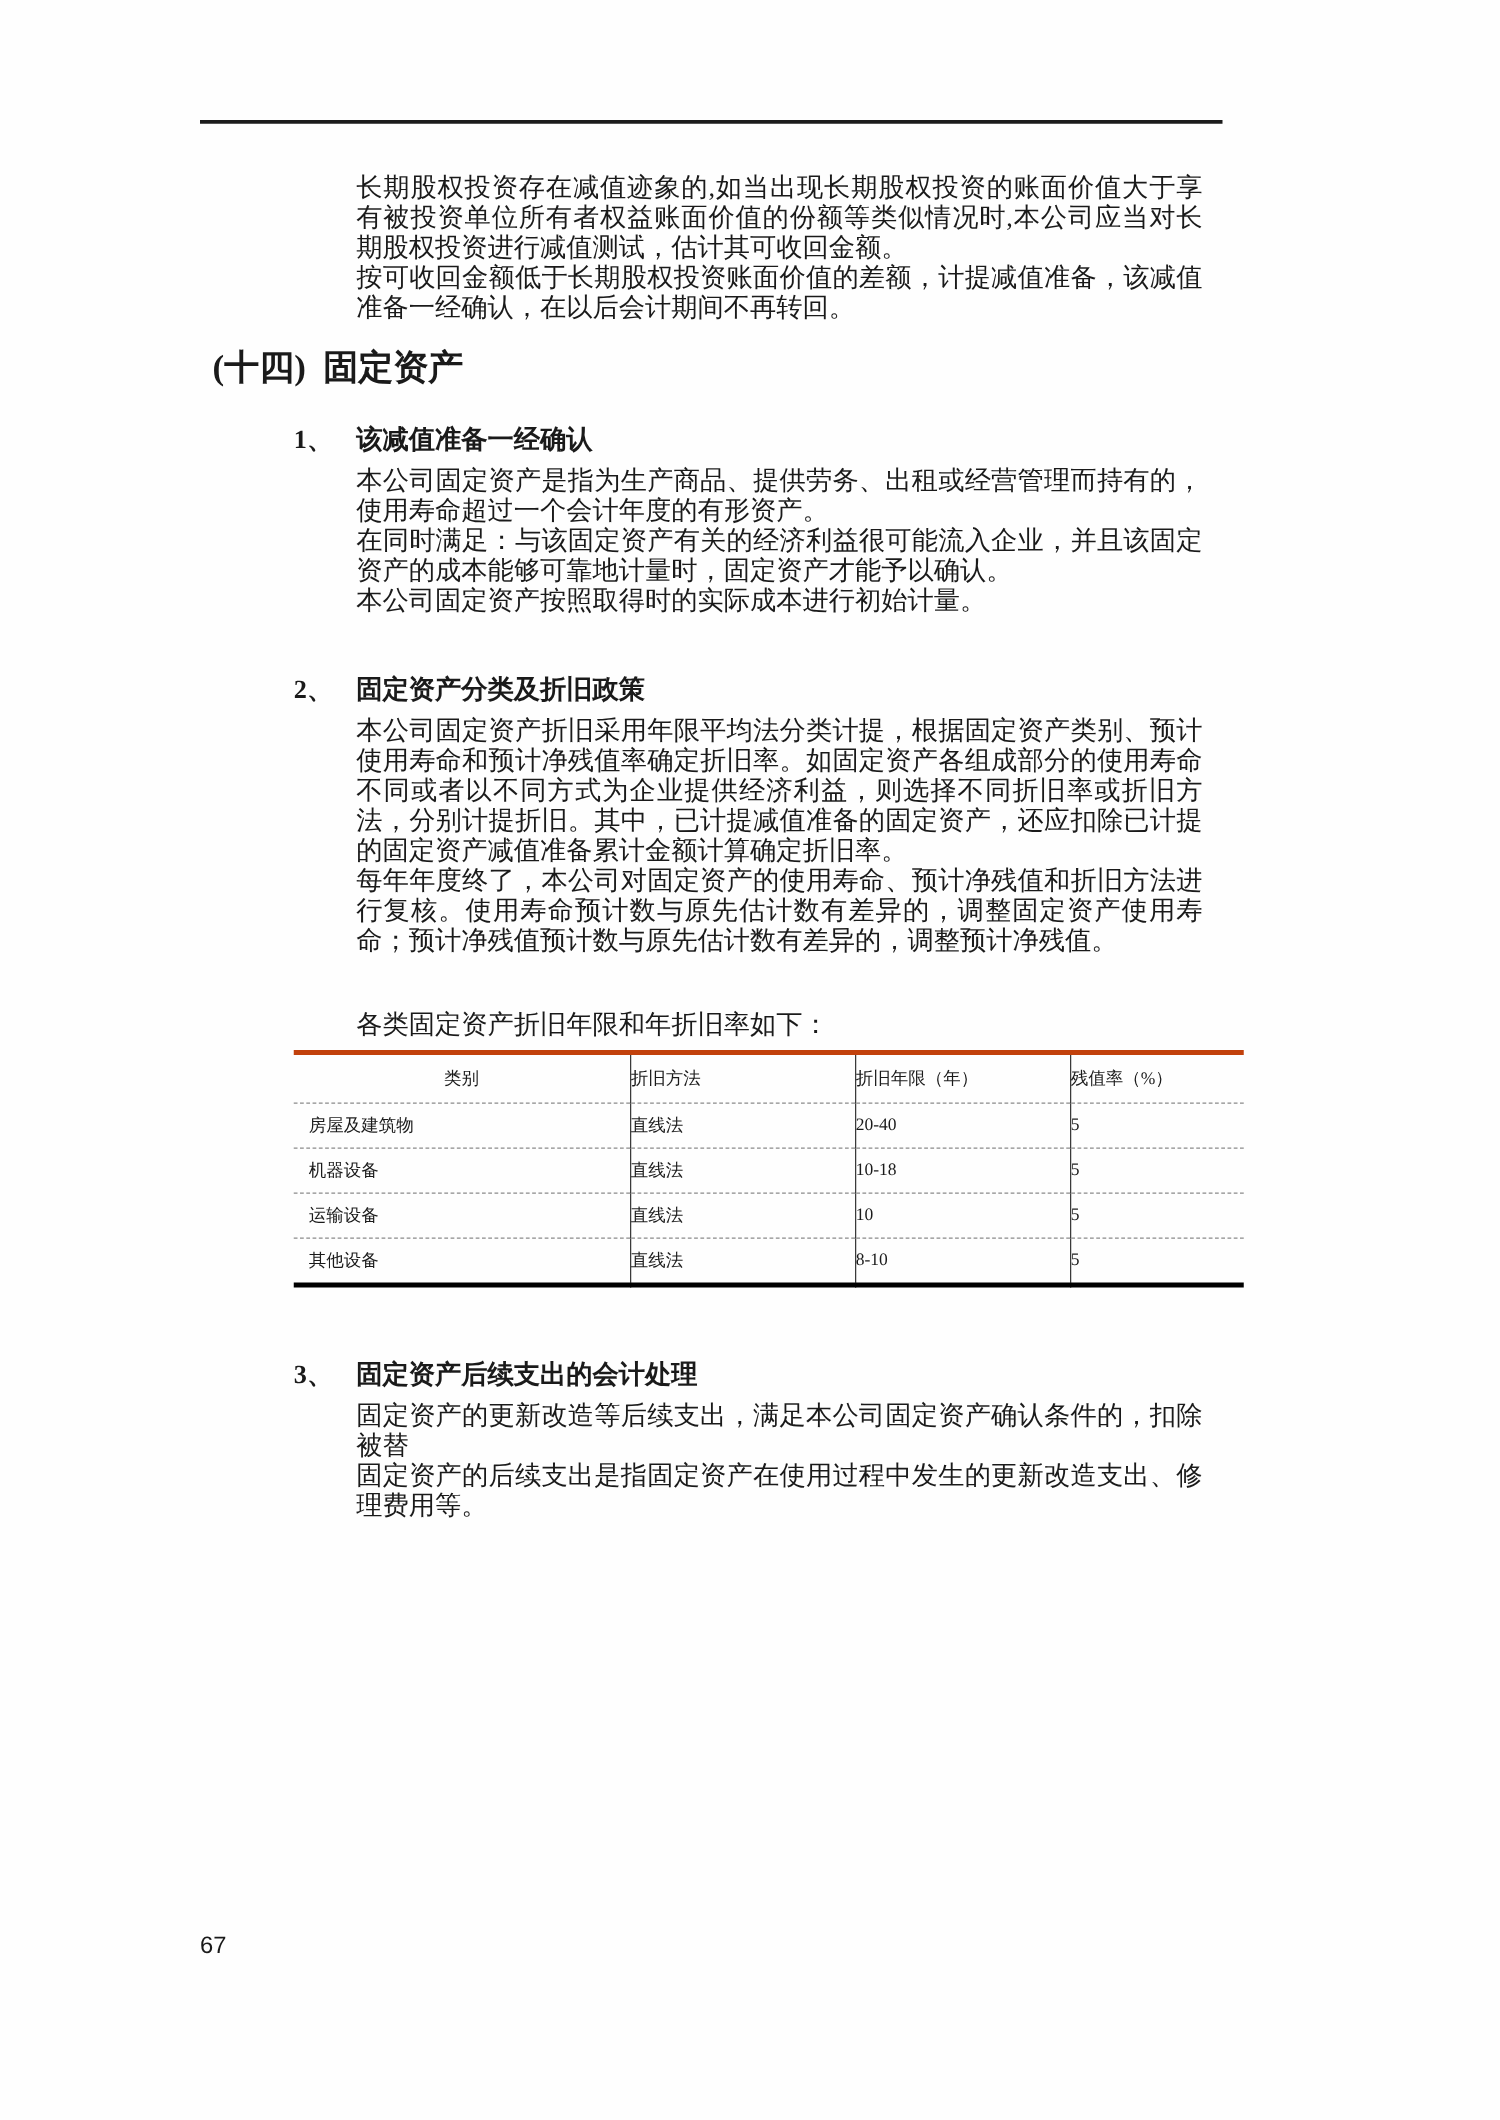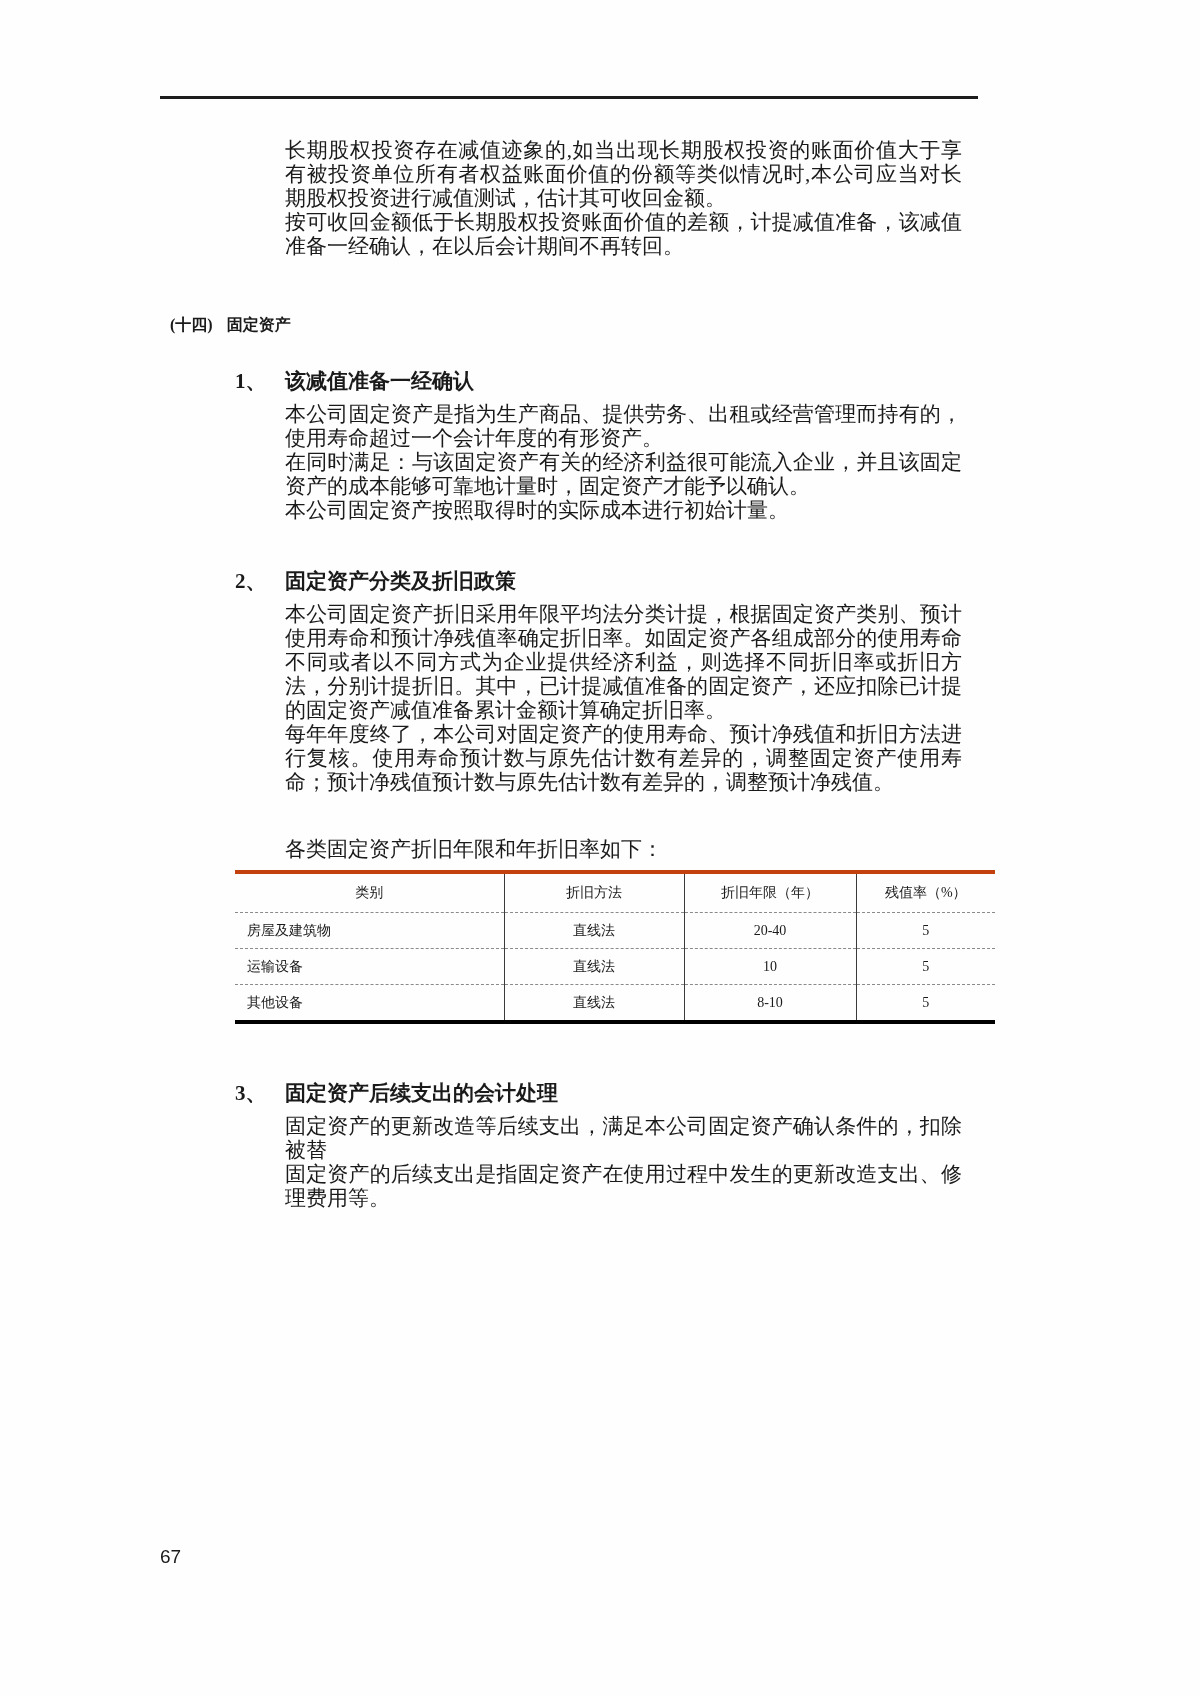--- a/index.html
+++ b/index.html
@@ -22,23 +22,23 @@
   .main {
     position:absolute; top:0; left:160px; width:818px;
   }
   .para {
     margin:0 0 0 125px; width:677px;
     font-size:21px; line-height:24px;
     text-align:justify;
   }
   .intro-block { margin-top:138px; }
   .section-head {
-    margin-top:52px; padding-left:10px;
+    margin-top:22px; padding-left:10px;
     display:flex; gap:14px;
-    font-size:16px; font-weight:bold; line-height:30px;
+    font-size:28px; font-weight:bold; line-height:30px;
   }
   .item { margin-top:0; }
   .item-head {
     display:flex; padding-left:75px;
     font-size:21px; font-weight:bold; line-height:42px;
   }
   .item-num { width:50px; }
   .mt20 { margin-top:20px; }
   .mt38 { margin-top:38px; }
   .mt34 { margin-top:34px; }
@@ -46,21 +46,21 @@
   .table-intro {
     margin-left:125px; font-size:21px; line-height:42px;
   }
   table.dep-table {
     margin-left:75px; width:760px;
     border-collapse:collapse; table-layout:fixed;
     border-top:4px solid #c2410c; border-bottom:4px solid #000;
     font-size:14px;
   }
   table.dep-table td {
-    height:35px; text-align:center; padding:0;
+    height:35px; padding:0;
     border-top:1px dashed #8a8a8a;
   }
   table.dep-table tr.head td { height:38px; border-top:none; }
   table.dep-table td + td { border-left:1px solid #3a3a3a; }
   table.dep-table td.cat { text-align:left; padding-left:12px; }
   table.dep-table tr.head td.cat { text-align:center; padding-left:0; }
   .page-num {
     position:absolute; top:1546px; left:0; width:818px;
     text-align:left; font-size:19px;
     font-family:"Liberation Sans","DejaVu Sans",sans-serif;
@@ -118,20 +118,26 @@
           <td>折旧年限（年）</td>
           <td>残值率（%）</td>
         </tr>
         <tr>
           <td class="cat">房屋及建筑物</td>
           <td>直线法</td>
           <td>20-40</td>
           <td>5</td>
         </tr>
         <tr>
+          <td class="cat">机器设备</td>
+          <td>直线法</td>
+          <td>10-18</td>
+          <td>5</td>
+        </tr>
+        <tr>
           <td class="cat">运输设备</td>
           <td>直线法</td>
           <td>10</td>
           <td>5</td>
         </tr>
         <tr>
           <td class="cat">其他设备</td>
           <td>直线法</td>
           <td>8-10</td>
           <td>5</td>

